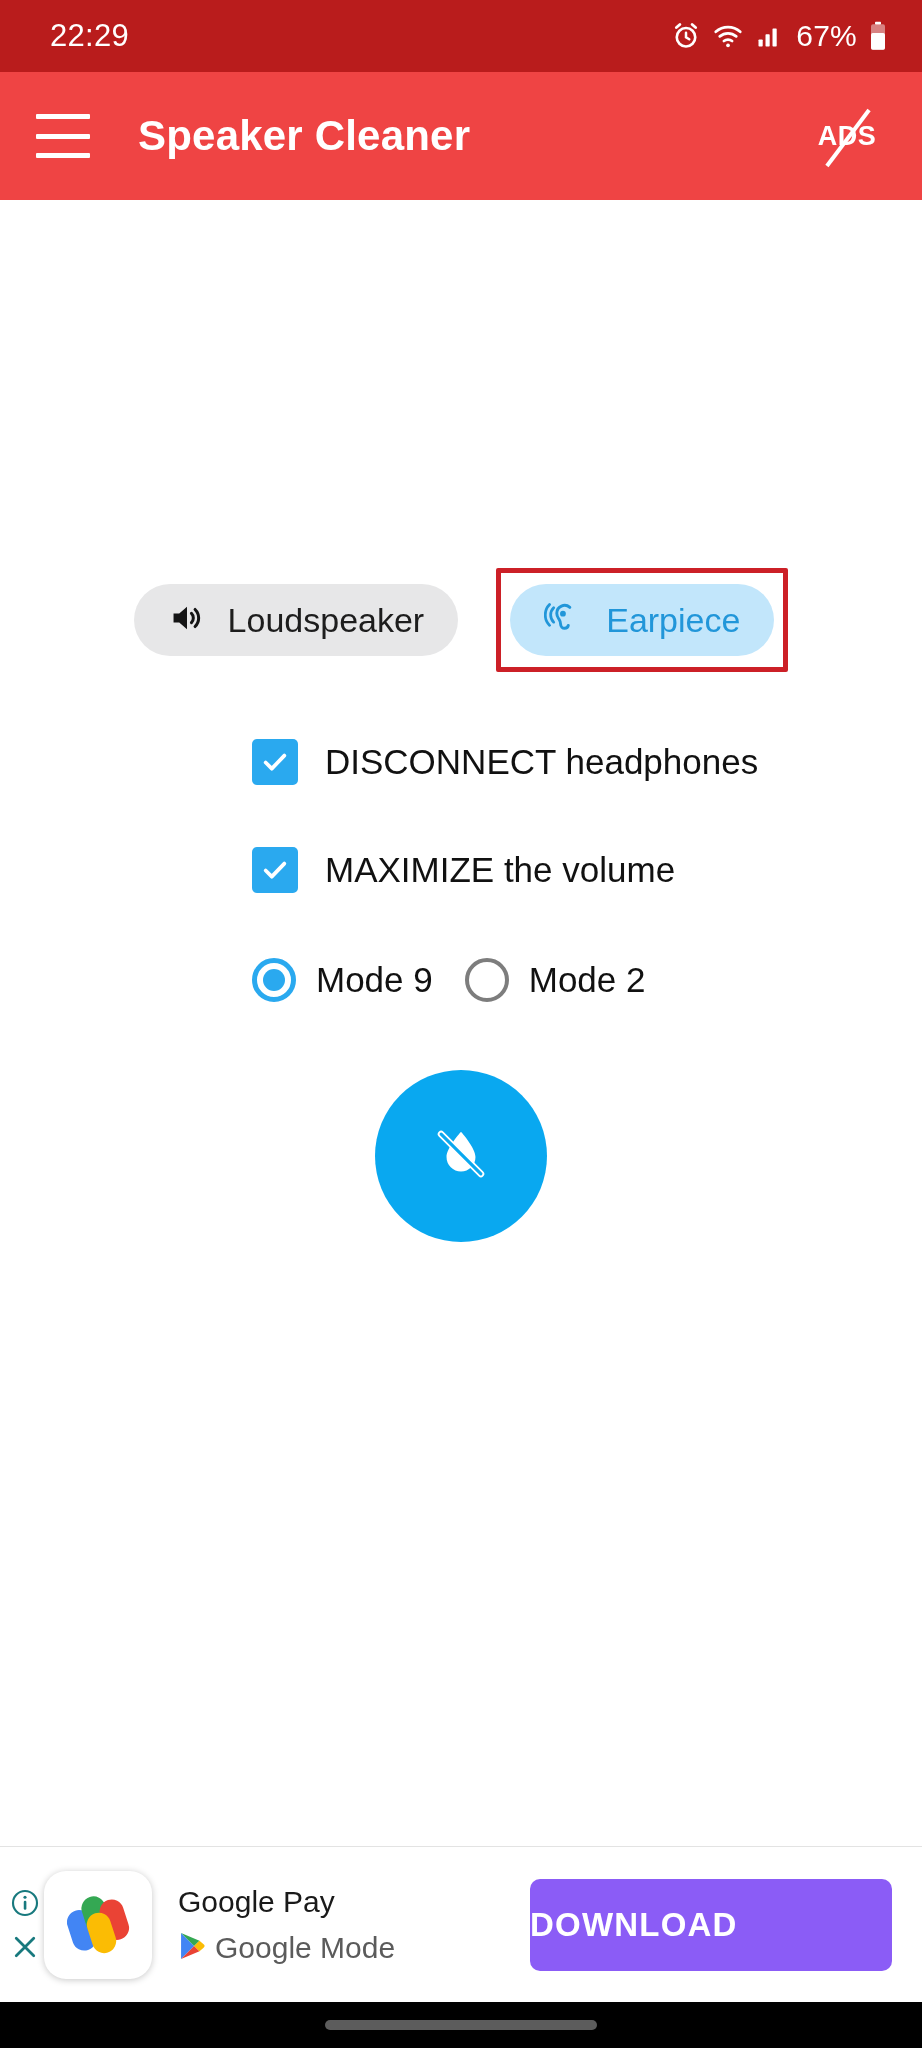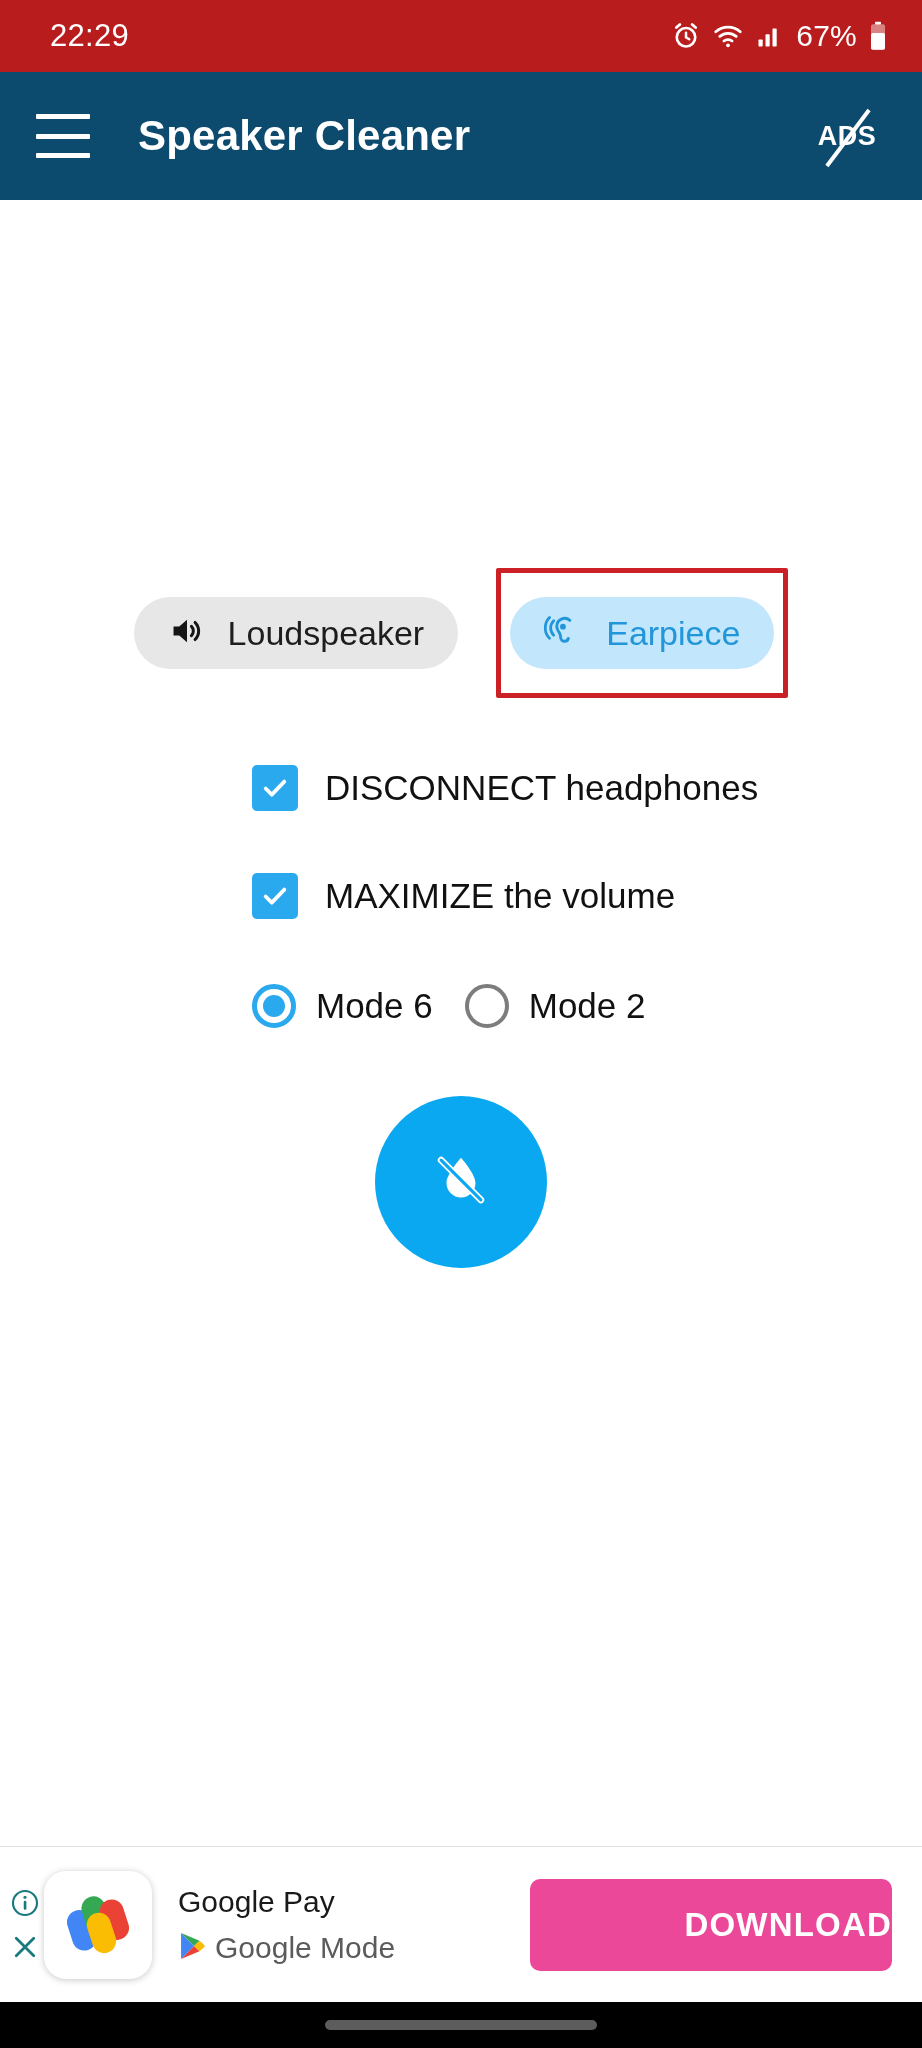--- a/index.html
+++ b/index.html
@@ -46,21 +46,21 @@
   .battery-pct {
     color: #ffffff;
     font-size: 30px;
     letter-spacing: 0.2px;
     margin-left: 2px;
   }
 
   
   .app-bar {
     height: 128px;
-    background: #0c4a6e;
+    background: #ef4444;
     display: flex;
     align-items: center;
     padding: 0 28px 0 36px;
     box-sizing: border-box;
     flex: 0 0 auto;
   }
   .hamburger {
     width: 54px;
     height: 44px;
     display: flex;
@@ -145,21 +145,21 @@
     background: #e7e7e8;
   }
   .chip-loudspeaker .chip-label { color: #1d1d1d; }
   .chip-earpiece {
     background: #c2e6fb;
   }
   .chip-earpiece .chip-label { color: #2196d9; }
 
   .highlight-wrap {
     position: relative;
-    padding: 29px 14px;
+    padding: 16px 14px;
   }
   .highlight-box {
     position: absolute;
     inset: 0;
     border: 5px solid #cc2027;
     border-radius: 2px;
     pointer-events: none;
   }
 
   
@@ -303,27 +303,27 @@
     display: flex;
     align-items: center;
     gap: 9px;
   }
   .ad-sub-label {
     font-size: 30px;
     color: #5b5b5b;
   }
   .ad-spacer { flex: 1 1 auto; }
   .download-btn {
-    background: #ec4899;
+    background: #8b5cf6;
     border-radius: 10px;
     height: 92px;
     min-width: 362px;
     display: flex;
     align-items: center;
-    justify-content: flex-end;
+    justify-content: flex-start;
     cursor: pointer;
     flex: 0 0 auto;
     margin-left: 38px;
   }
   .download-btn span {
     color: #ffffff;
     font-size: 33px;
     font-weight: bold;
     letter-spacing: 1.2px;
   }
@@ -451,21 +451,21 @@
             <path d="M5 12.4l4.6 4.6L19 7.2" stroke="#ffffff" stroke-width="2.8" fill="none" stroke-linecap="round" stroke-linejoin="round"></path>
           </svg>
         </span>
         <span class="check-label">MAXIMIZE the volume</span>
       </div>
 
 
       <div class="radio-row">
         <div class="radio-item">
           <span class="radio radio-on"></span>
-          <span class="radio-label">Mode 6</span>
+          <span class="radio-label">Mode 9</span>
         </div>
         <div class="radio-item">
           <span class="radio radio-off"></span>
           <span class="radio-label">Mode 2</span>
         </div>
       </div>
     </div>
 
     <div class="action-button">
       <span>

